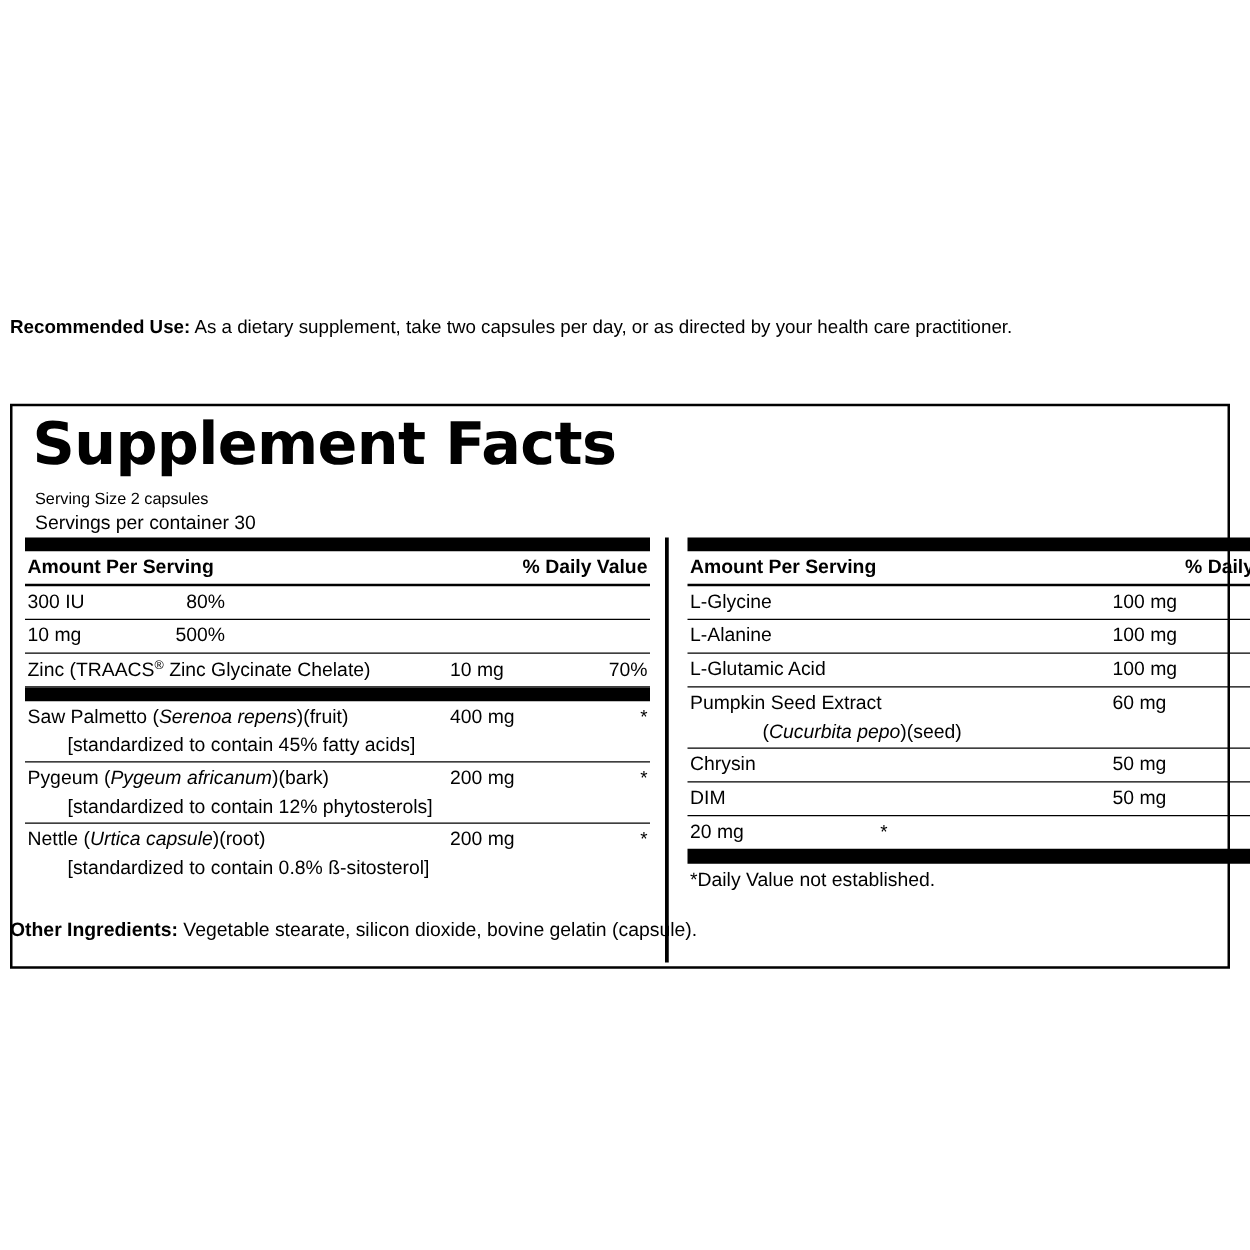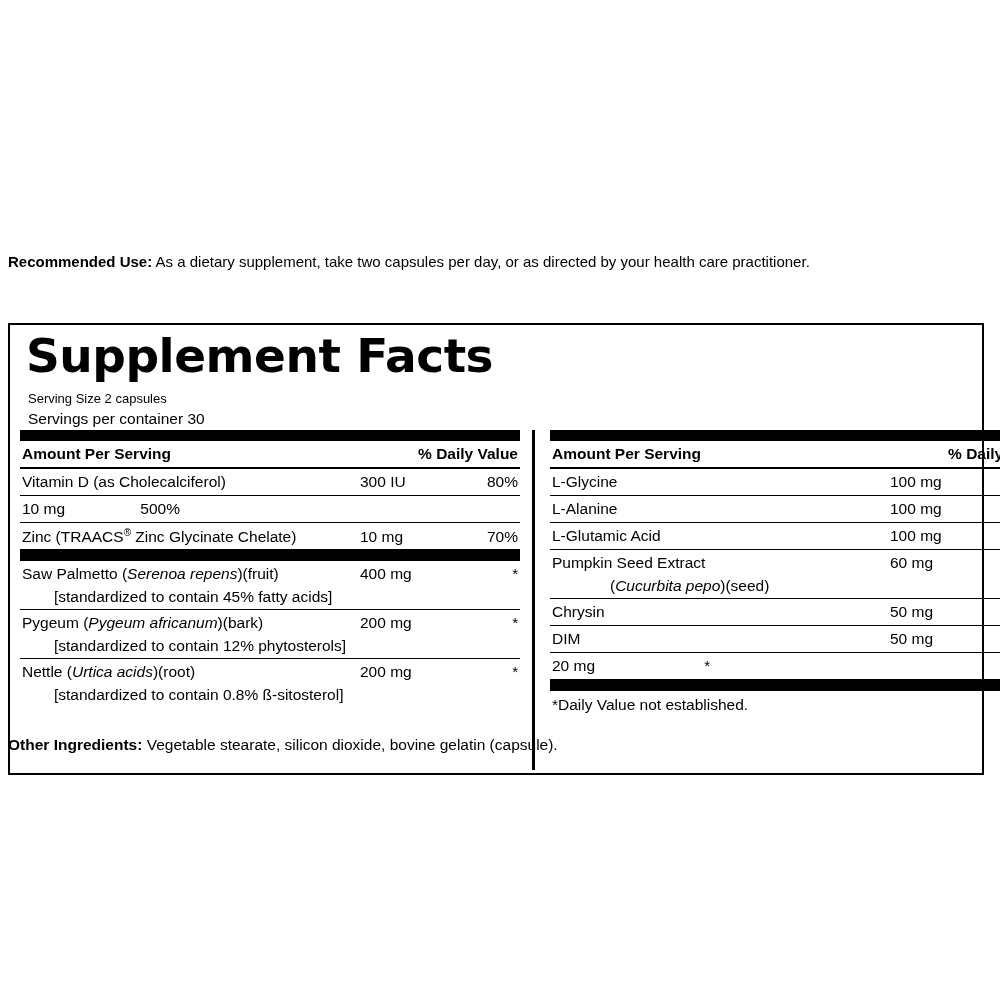--- a/index.html
+++ b/index.html
@@ -177,21 +177,20 @@
     <div class="col-divider"></div>
 
     <div class="col col-left">
       <div class="thickbar"></div>
       <div class="hdr-row">
         <span>Amount Per Serving</span>
         <span>% Daily Value</span>
       </div>
 
       <div class="ing-row">
-        <span class="ing-name">Vitamin D (as Cholecalciferol)</span>
         <span class="ing-amt">300 IU</span>
         <span class="ing-dv">80%</span>
       </div>
 
       <div class="ing-row">
         <span class="ing-amt">10 mg</span>
         <span class="ing-dv">500%</span>
       </div>
 
       <div class="ing-row">
@@ -210,21 +209,21 @@
       <div class="sub-note indent1">[standardized to contain 45% fatty acids]</div>
 
       <div class="ing-row nb">
         <span class="ing-name">Pygeum (<em>Pygeum africanum</em>)(bark)</span>
         <span class="ing-amt">200 mg</span>
         <span class="ing-dv star">*</span>
       </div>
       <div class="sub-note indent1">[standardized to contain 12% phytosterols]</div>
 
       <div class="ing-row nb">
-        <span class="ing-name">Nettle (<em>Urtica acids</em>)(root)</span>
+        <span class="ing-name">Nettle (<em>Urtica capsule</em>)(root)</span>
         <span class="ing-amt">200 mg</span>
         <span class="ing-dv star">*</span>
       </div>
       <div class="sub-note indent1 nb">[standardized to contain 0.8% ß-sitosterol]</div>
     </div>
 
     <div class="col col-right">
       <div class="thickbar"></div>
       <div class="hdr-row">
         <span>Amount Per Serving</span>

